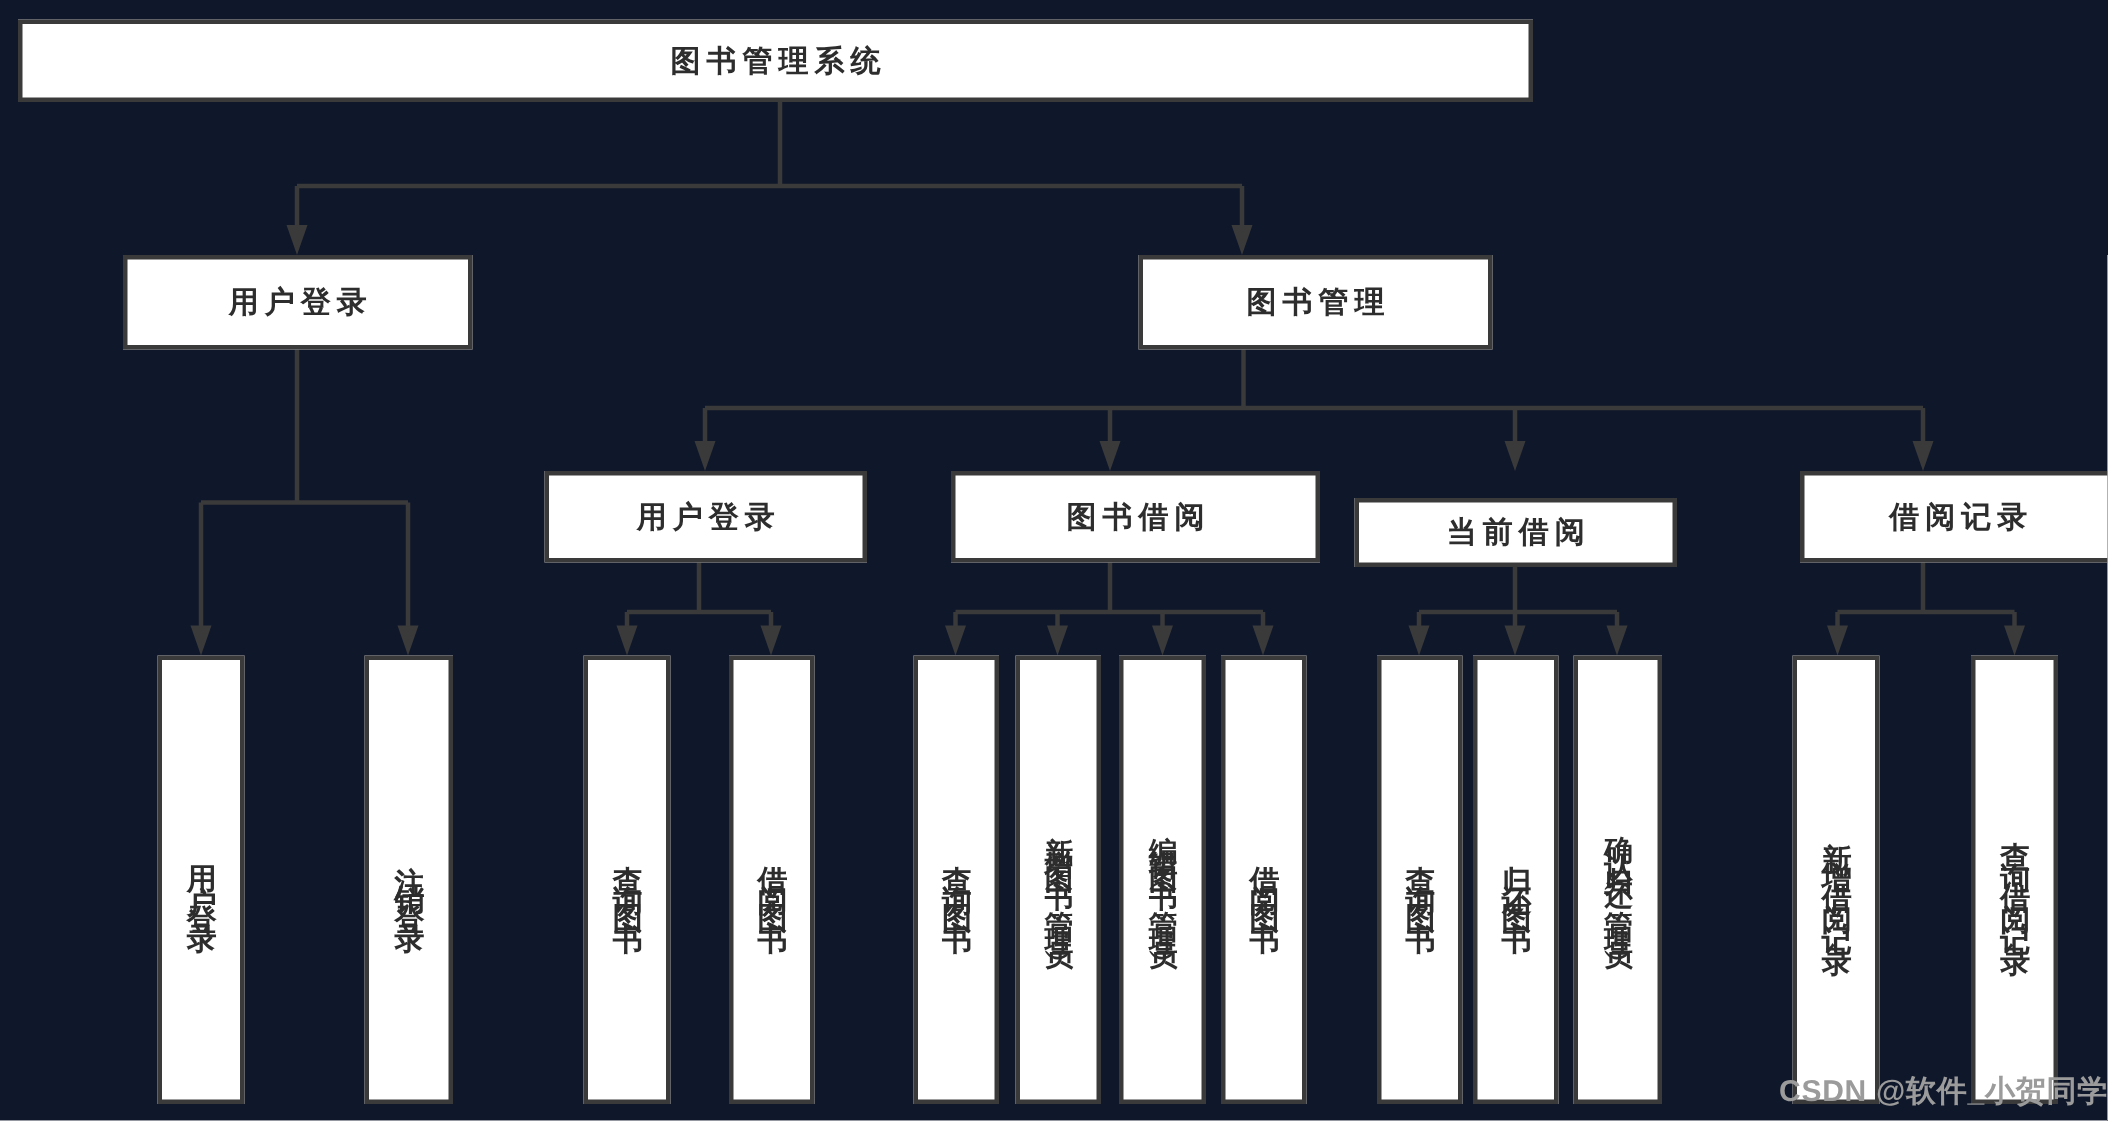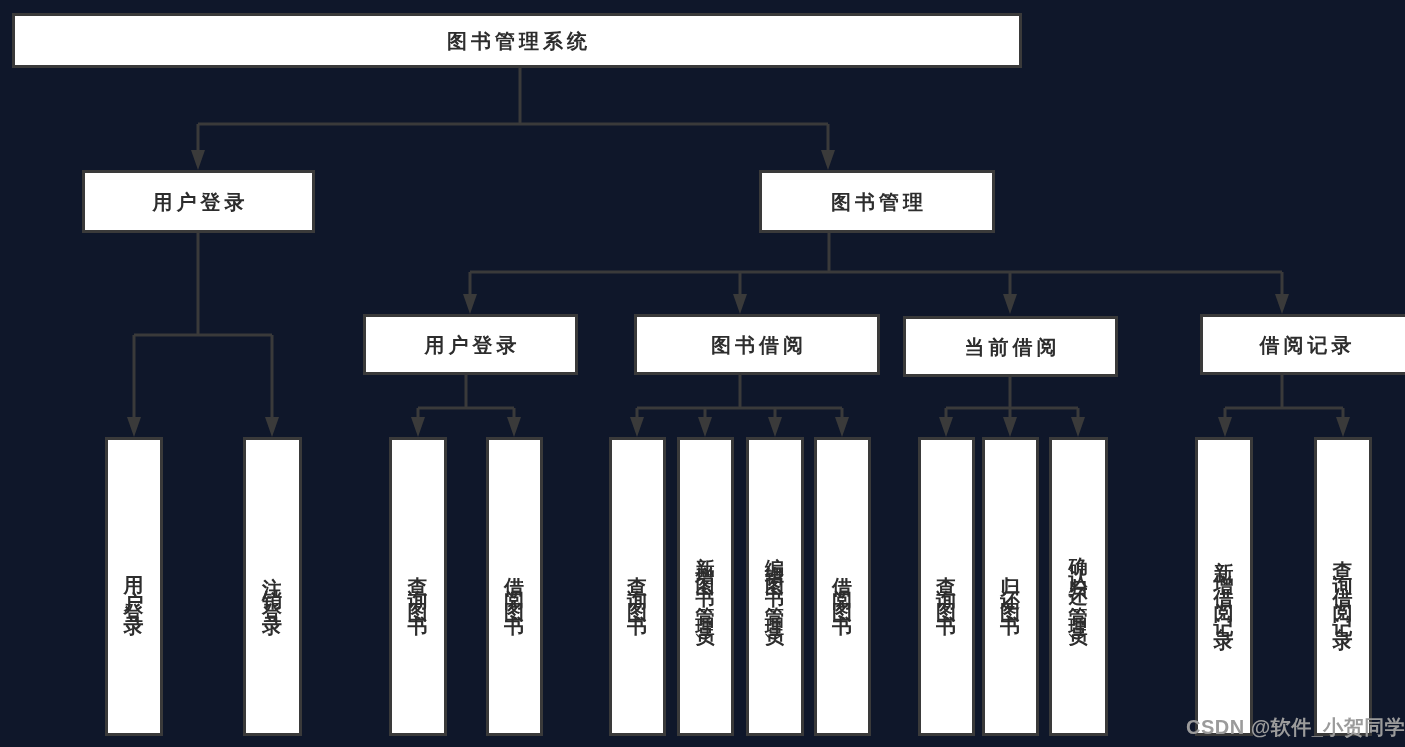--- a/index.html
+++ b/index.html
@@ -80,21 +80,21 @@
   <div class="node" style="left:711px; top:170px; width:236px; height:63px;margin-left:48px;">
     <span class="hlabel">图书管理</span>
   </div>
 
   <div class="node" style="left:363px; top:314px; width:215px; height:61px;">
     <span class="hlabel">用户登录</span>
   </div>
   <div class="node" style="left:634px; top:314px; width:246px; height:61px;text-align:right;">
     <span class="hlabel">图书借阅</span>
   </div>
-  <div class="node" style="left:903px; top:316px; width:215px; height:61px;text-align:right;">
+  <div class="node" style="left:903px; top:332px; width:215px; height:46px;text-align:right;">
     <span class="hlabel">当前借阅</span>
   </div>
   <div class="node" style="left:1172px; top:314px; width:211px; height:61px;margin-left:28px;">
     <span class="hlabel">借阅记录</span>
   </div>
 
   <div class="node leaf" style="left:105px; top:437px; width:58px; height:299px;">
     <span class="vtext">用户登录</span>
   </div>
   <div class="node leaf" style="left:243px; top:437px; width:59px; height:299px;">

